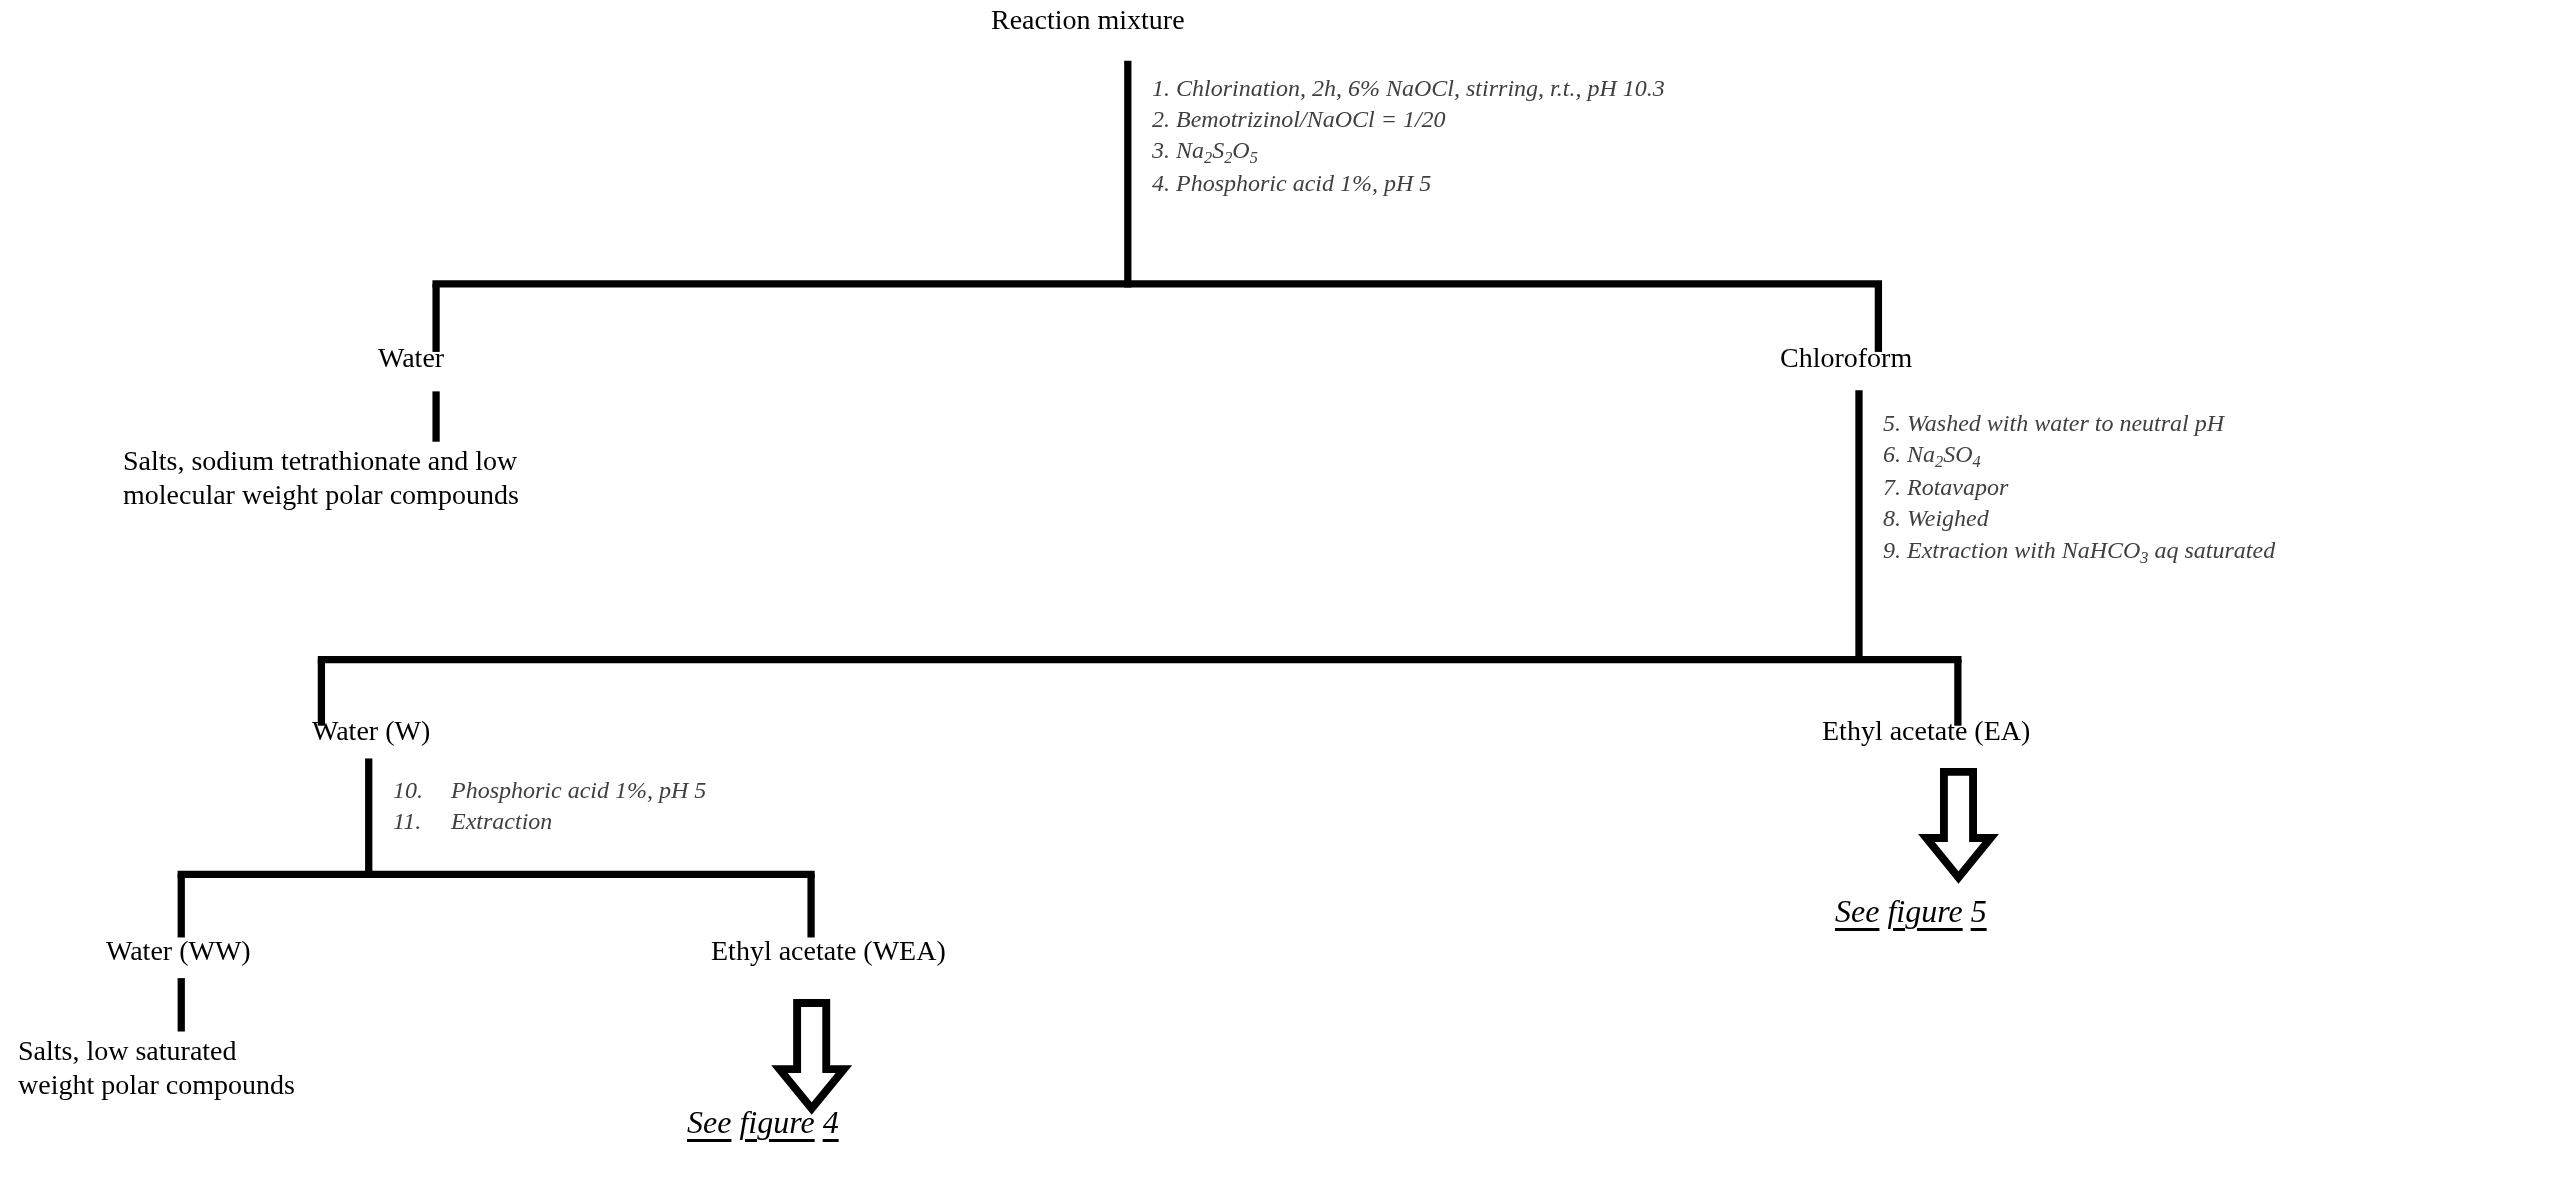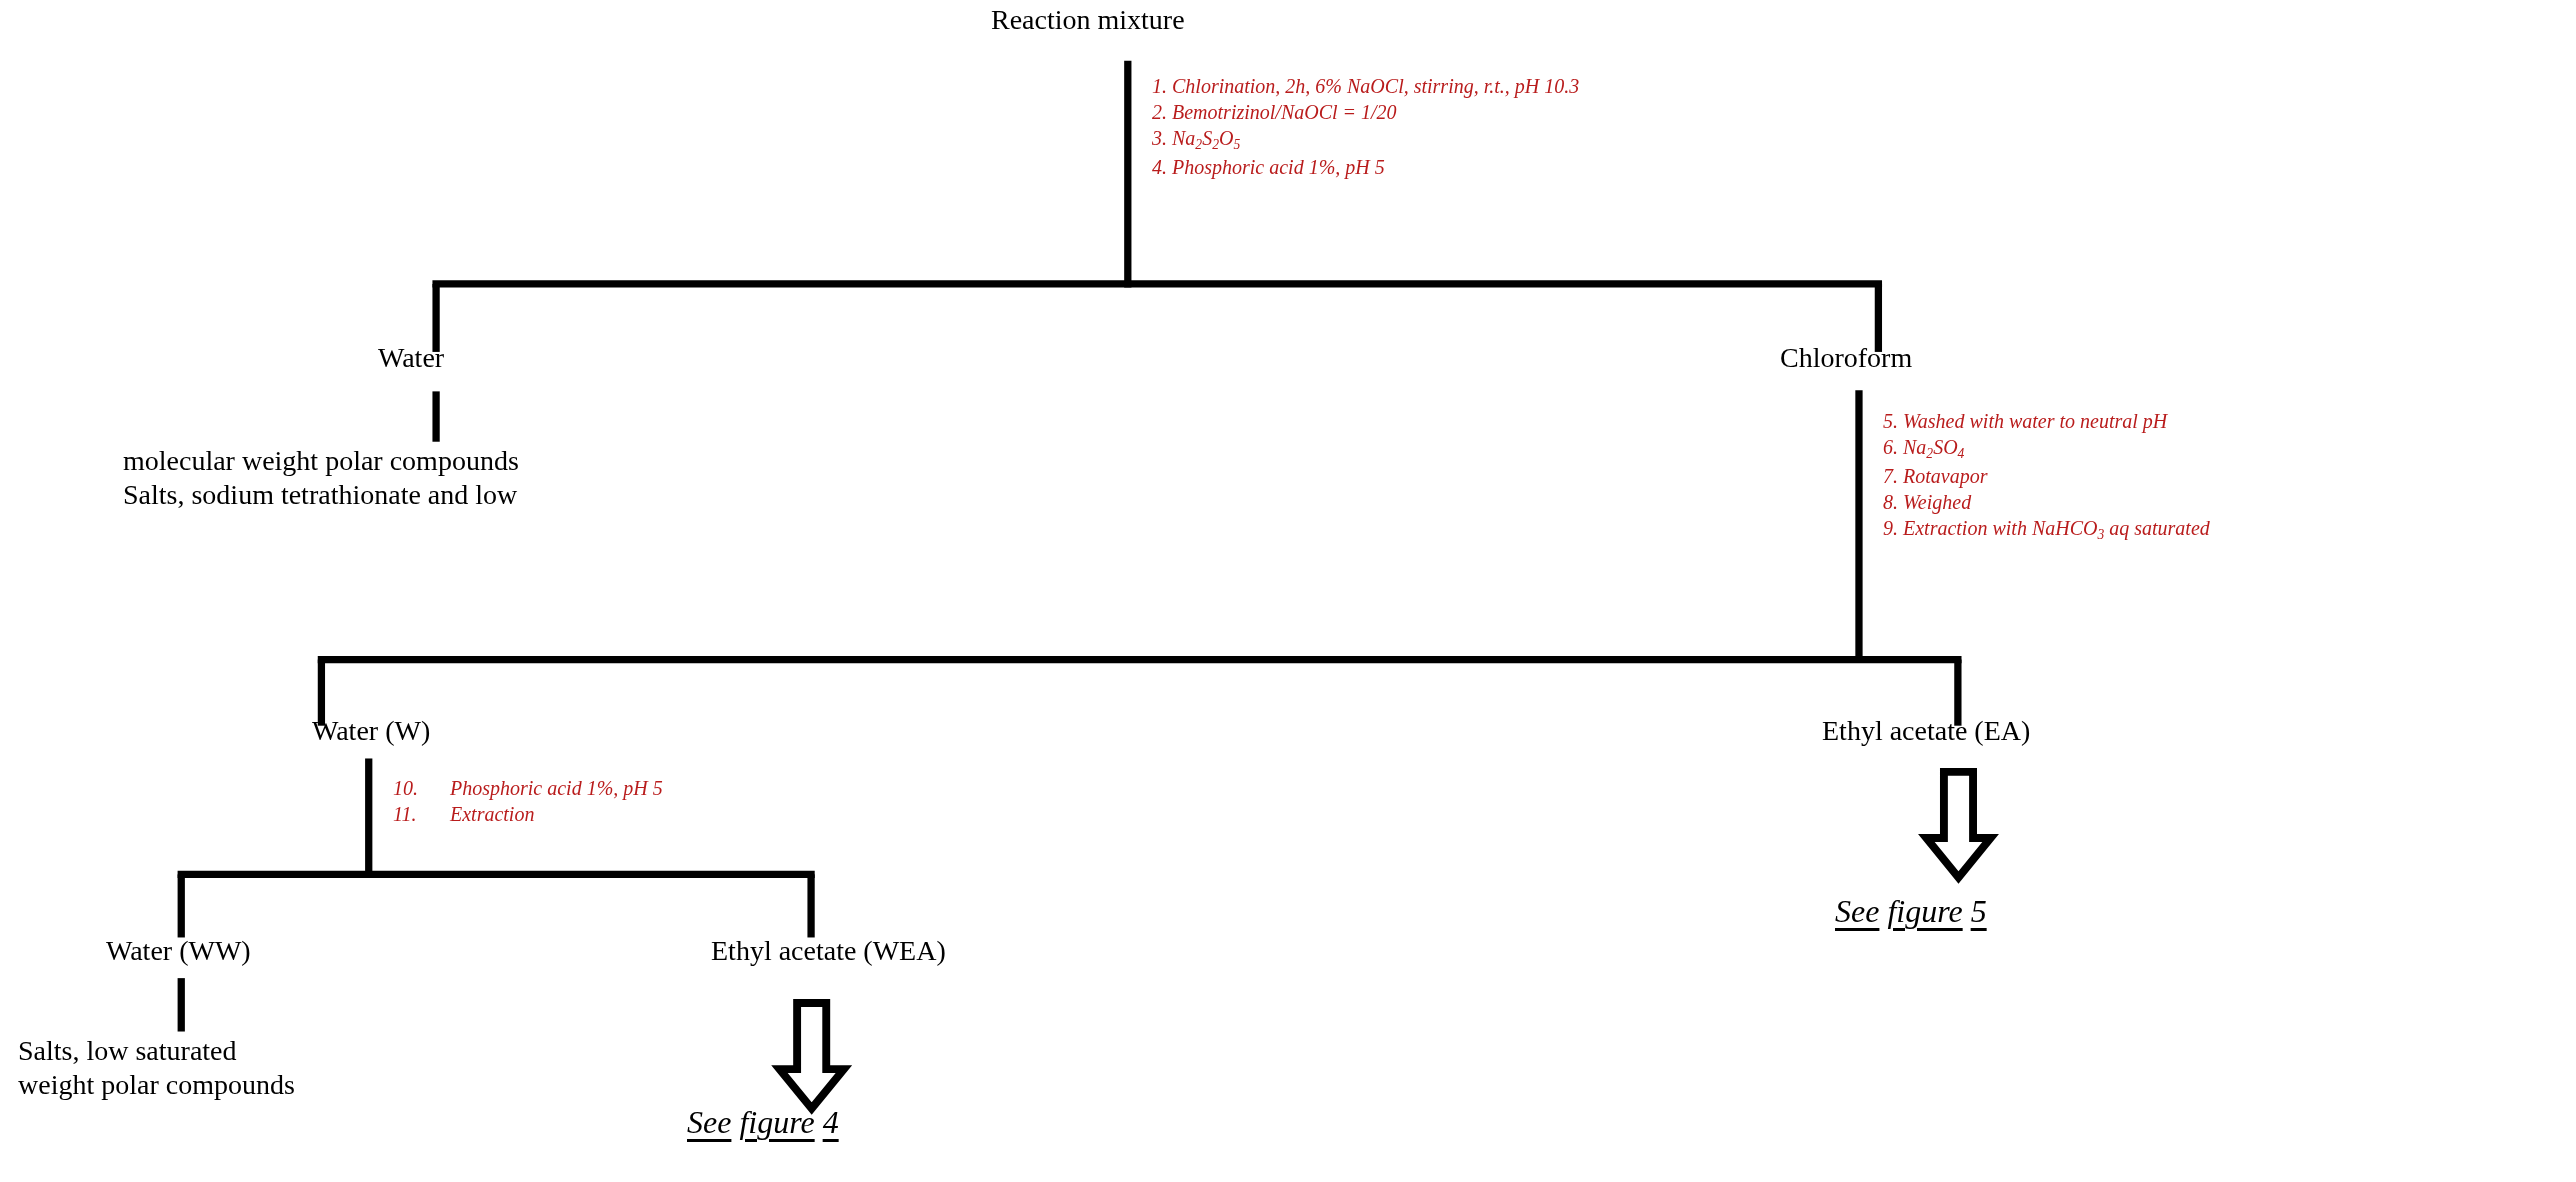--- a/index.html
+++ b/index.html
@@ -33,23 +33,23 @@
   }
   .note-block {
     position: absolute;
     font-size: 28px;
     line-height: 1.22;
     color: #000;
   }
   .steps {
     position: absolute;
     font-style: italic;
-    font-size: 20px;
+    font-size: 24px;
     line-height: 1.30;
-    color: #b91c1c;
+    color: #404040;
     white-space: nowrap;
   }
   .steps .row {
     display: block;
     white-space: nowrap;
   }
   .steps .num {
     display: inline-block;
   }
   .steps-wide .num {
@@ -126,22 +126,22 @@
     </span>
     <span class="row">
       <span class="num">4.</span>
       <span>Phosphoric acid 1%, pH 5</span>
     </span>
   </div>
 
   <div class="node-label" style="left:378px; top:342px;">Water</div>
 
   <div class="note-block" style="left:123px; top:444px;">
+    <div>Salts, sodium tetrathionate and low</div>
     <div>molecular weight polar compounds</div>
-    <div>Salts, sodium tetrathionate and low</div>
   </div>
 
   <div class="node-label" style="left:1780px; top:342px;">Chloroform</div>
 
   <div class="steps" style="left:1883px; top:408px;">
     <span class="row">
       <span class="num">5.</span>
       <span>Washed with water to neutral pH</span>
     </span>
     <span class="row">

